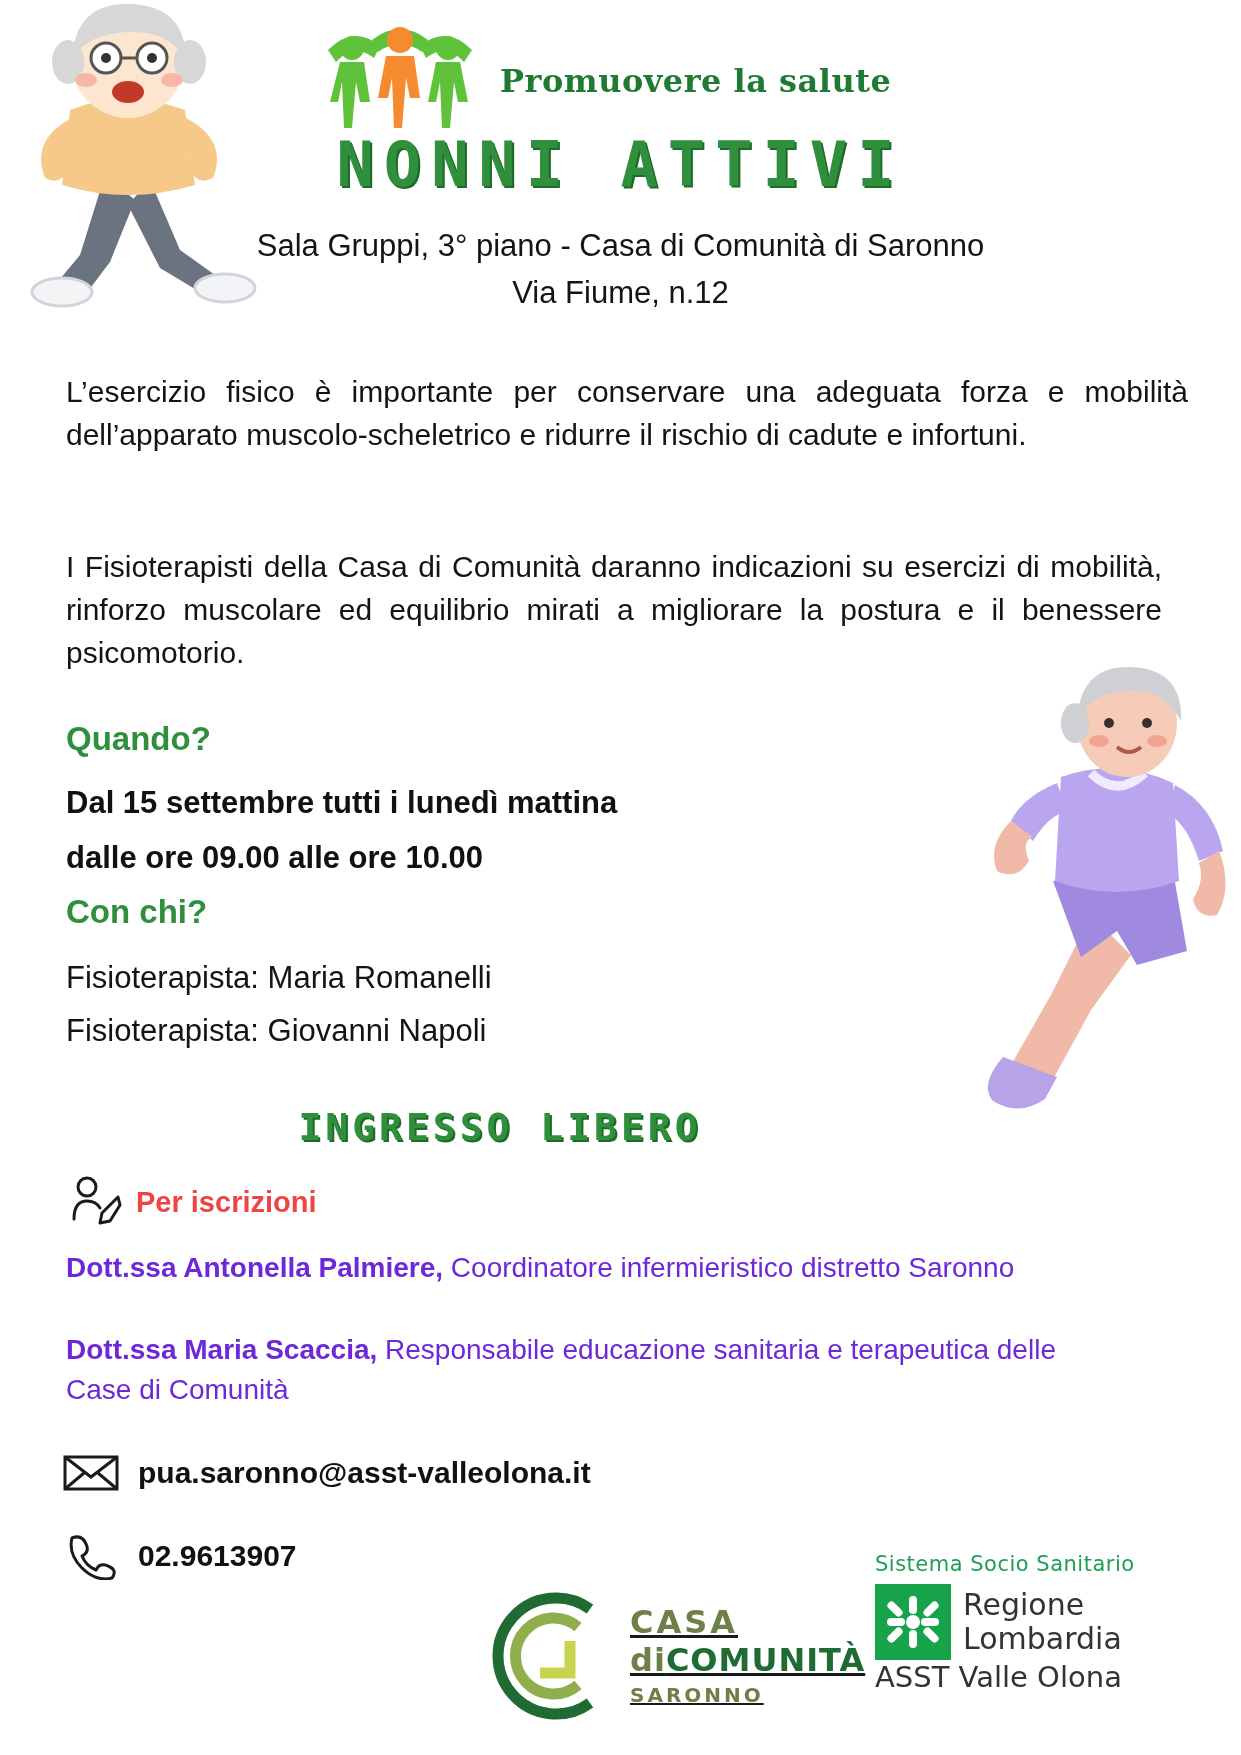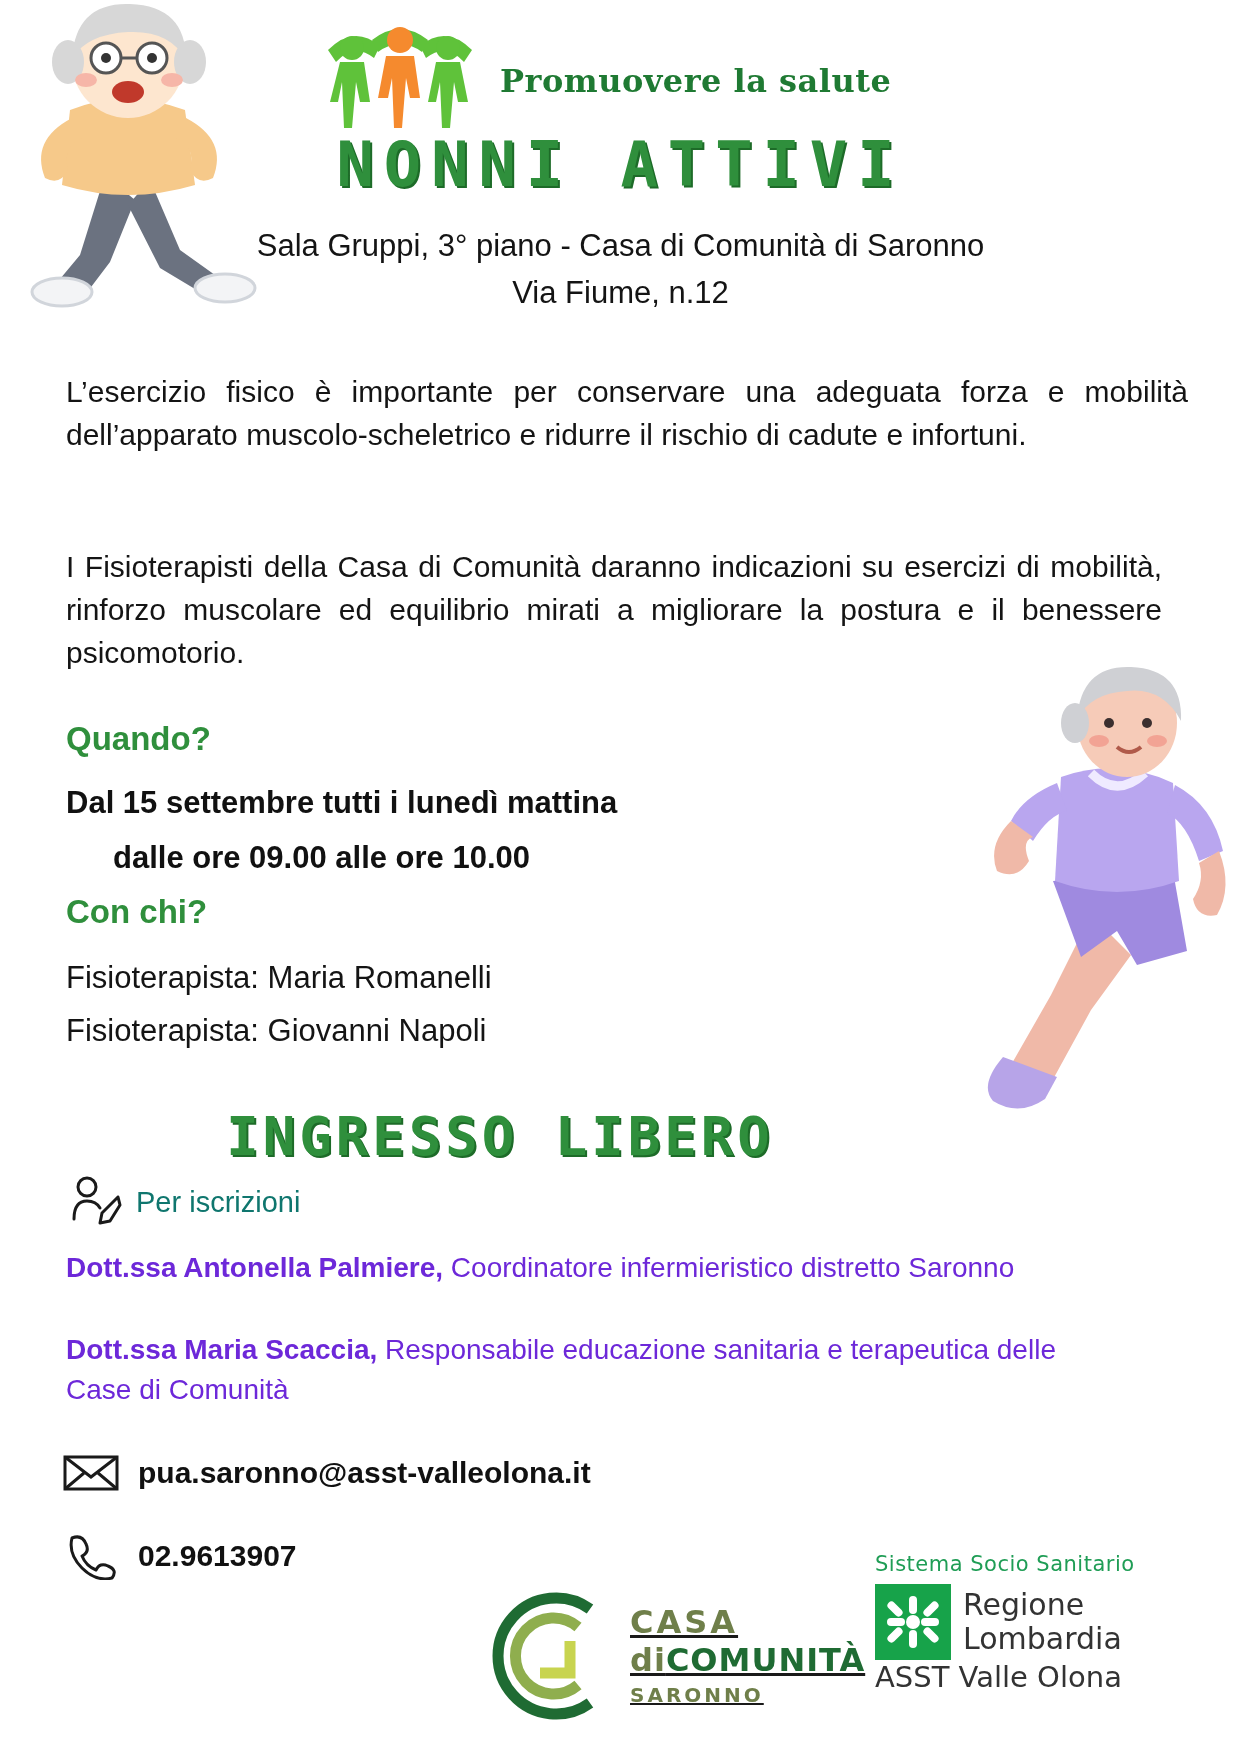--- a/index.html
+++ b/index.html
@@ -103,60 +103,60 @@
   .q-who  { left: 66px; top: 893px; }
 
   .answer {
     position: absolute;
     font-size: 31px;
     font-weight: bold;
     color: #111111;
     left: 66px;
   }
   .ans-when-1 { top: 785px; }
-  .ans-when-2 { top: 840px; margin-left: 47px; }
+  .ans-when-2 { top: 840px; }
 
   .person {
     position: absolute;
     left: 66px;
     font-size: 31px;
     color: #141414;
   }
   .person b { font-weight: normal; }
   .person-1 { top: 960px; }
   .person-2 { top: 1013px; }
 
   
   .free-entry {
     position: absolute;
     left: 0;
     top: 1105px;
     width: 1000px;
     text-align: center;
     font-family: "DejaVu Sans Mono", monospace;
     font-weight: bold;
-    font-size: 54px;
+    font-size: 38px;
     letter-spacing: 4px;
     color: #2f8f3c;
     text-shadow: 2px 2px 0 #1d6b28;
   }
 
   
   .reg-head {
     position: absolute;
     left: 70px;
     top: 1175px;
     display: flex;
     align-items: center;
     gap: 14px;
   }
   .reg-head-label {
     font-size: 29px;
-    font-weight: normal;
-    color: #0f766e;
+    font-weight: bold;
+    color: #ef4444;
   }
   .contact {
     position: absolute;
     left: 66px;
     width: 1030px;
     font-size: 28px;
     line-height: 40px;
     color: #6d28d9;
   }
   .contact b { font-weight: bold; }

